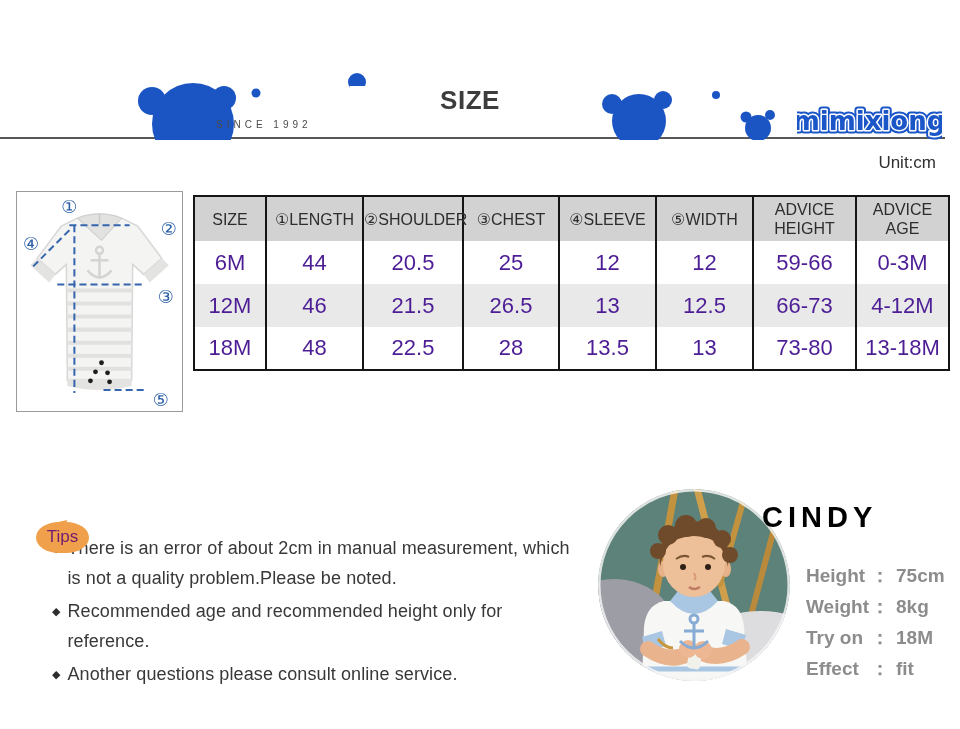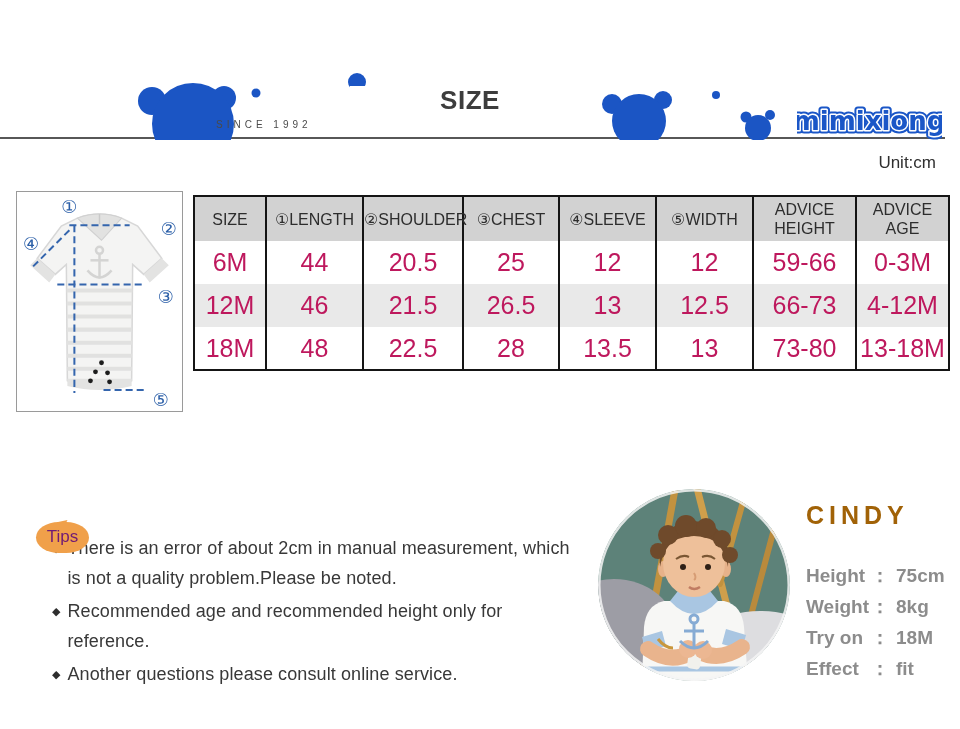--- a/index.html
+++ b/index.html
@@ -29,21 +29,21 @@
     border-collapse:collapse; table-layout:fixed; background:#fff;
     border:2px solid #151515;
   }
   #size-table th, #size-table td {
     border-left:2px solid #151515; border-right:2px solid #151515;
     text-align:center; padding:0; vertical-align:middle;
   }
   #size-table thead tr { height:45px; background:#d2d2d2; }
   #size-table th { font-size:16px; font-weight:400; line-height:19px; color:#2d2d2d; }
   #size-table tbody tr { height:43px; }
-  #size-table td { font-size:25px; color:#be185d; }
+  #size-table td { font-size:22px; color:#4c1d95; }
   #size-table tbody tr:nth-child(even) { background:#e9e9e9; }
 
   
   #product-box {
     left:16px; top:191px; width:167px; height:221px;
     border:1px solid #9a9a9a; background:#fff;
   }
   #product-box svg { width:100%; height:100%; display:block; }
 
   
@@ -61,21 +61,21 @@
   .tip-item { display:flex; margin-bottom:3px; }
   .tip-bullet { font-size:11px; color:#2e2e2e; line-height:30px; margin-right:7px; }
   .tip-text { font-size:18px; line-height:30px; color:#383838; letter-spacing:0.1px; }
 
   
   #model-photo {
     left:598px; top:489px; width:192px; height:192px; border-radius:50%; overflow:hidden;
   }
   #model-photo svg { width:100%; height:100%; display:block; }
   #model-name {
-    left:806px; top:501px; font-size:25px; font-weight:bold; letter-spacing:5px; color:#a16207;
+    left:762px; top:501px; font-size:29px; font-weight:bold; letter-spacing:5px; color:#000000;
   }
   #model-details { left:806px; top:560px; }
   .detail-row { display:flex; height:31px; align-items:center; font-size:19px; color:#8c8c8c;font-weight:bold; }
   .detail-label { width:64px; }
   .detail-sep { width:20px; text-align:center; }
   .detail-value { margin-left:6px; }
 </style>
 </head>
 <body>
 

